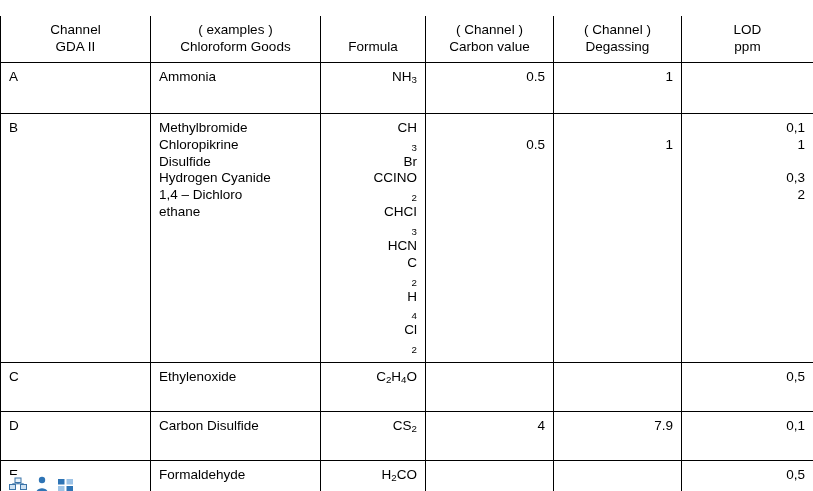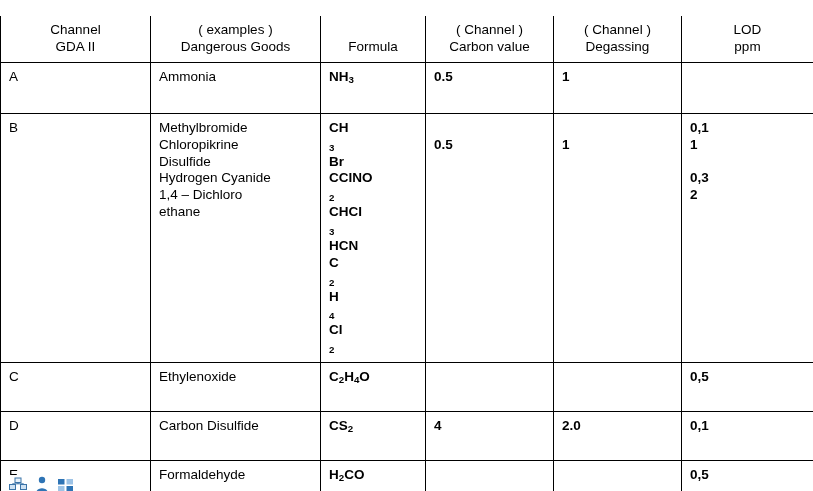--- a/index.html
+++ b/index.html
@@ -45,21 +45,21 @@
   .c4 { width: 128px; }
   .c5 { width: 132px; }
 
   .hdr {
     text-align: center;
     font-size: 13.5px;
     padding-top: 4px;
     padding-bottom: 8px;
   }
   .hdr .l { display: block; }
-  .ctr { text-align: left; font-weight: bold; }
+  .ctr { text-align: right; }
   .left { text-align: left; }
 
   .cellstack { display: block; }
   .cellstack span { display: block; }
 
   sub {
     font-size: 0.72em;
     vertical-align: -0.25em;
     line-height: 0;
   }
@@ -100,21 +100,21 @@
     </colgroup>
     <tbody>
 
       <tr>
         <td class="hdr">
           <span class="l">Channel</span>
           <span class="l">GDA II</span>
         </td>
         <td class="hdr">
           <span class="l">( examples )</span>
-          <span class="l">Dangerous Goods</span>
+          <span class="l">Chloroform Goods</span>
         </td>
         <td class="hdr">
           <span class="l" style="visibility:hidden">&nbsp;</span>
           <span class="l">Formula</span>
         </td>
         <td class="hdr">
           <span class="l">( Channel )</span>
           <span class="l">Carbon value</span>
         </td>
         <td class="hdr">
@@ -193,21 +193,21 @@
         <td class="ctr">0,5</td>
       </tr>
 
       <tr class="r-simple">
         <td class="left">D</td>
         <td class="left">Carbon Disulfide</td>
         <td class="ctr">
           <span><span>CS</span><sub>2</sub></span>
         </td>
         <td class="ctr">4</td>
-        <td class="ctr">2.0</td>
+        <td class="ctr">7.9</td>
         <td class="ctr">0,1</td>
       </tr>
 
       <tr class="r-simple">
         <td class="left">E</td>
         <td class="left">Formaldehyde</td>
         <td class="ctr">
           <span><span>H</span><sub>2</sub><span>CO</span></span>
         </td>
         <td class="ctr"></td>

